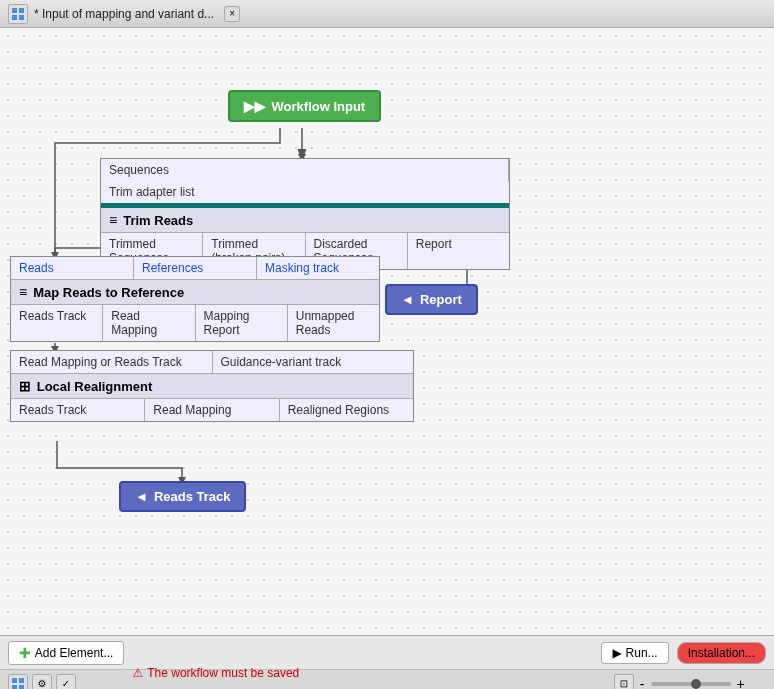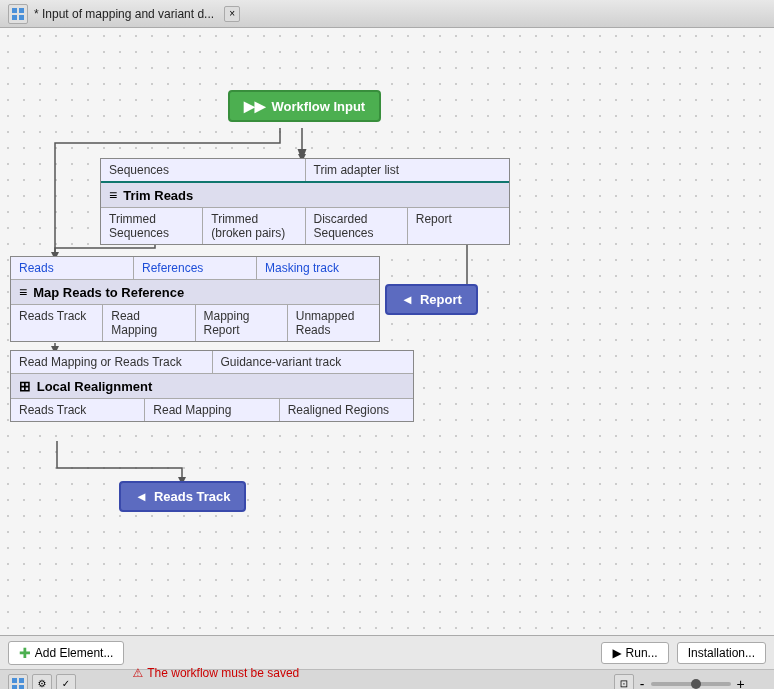--- a/index.html
+++ b/index.html
@@ -58,21 +58,22 @@
     .trim-reads-node {
       position: absolute;
       left: 100px;
       top: 130px;
       width: 410px;
       border: 1px solid #888;
       background: #eef;
     }
     .trim-reads-node .node-inputs {
       display: flex;
-      border-bottom: 2px solid #0f766e;
+      border-bottom: 5px solid #0f766e;
+      flex-direction: column;
     }
     .trim-reads-node .node-inputs .port {
       flex: 1;
       padding: 4px 8px;
       border-right: 1px solid #aaa;
       font-size: 12px;
       color: #333;
     }
     .trim-reads-node .node-inputs .port:last-child { border-right: none; }
     .trim-reads-node .node-title {
@@ -240,23 +241,23 @@
       border: 1px solid #aaa;
       border-radius: 3px;
       padding: 3px 10px;
       cursor: pointer;
       display: flex;
       align-items: center;
       gap: 4px;
       font-size: 12px;
     }
     .install-btn {
-      background: #ffffff;
+      background: #ef4444;
       border: 1px solid #aaa;
-      border-radius: 3px;
+      border-radius: 9px;
       padding: 3px 10px;
       cursor: pointer;
       font-size: 12px;
     }
 
     
     .status-bar {
       height: 28px;
       background: #d8d8d8;
       border-top: 1px solid #bbb;

